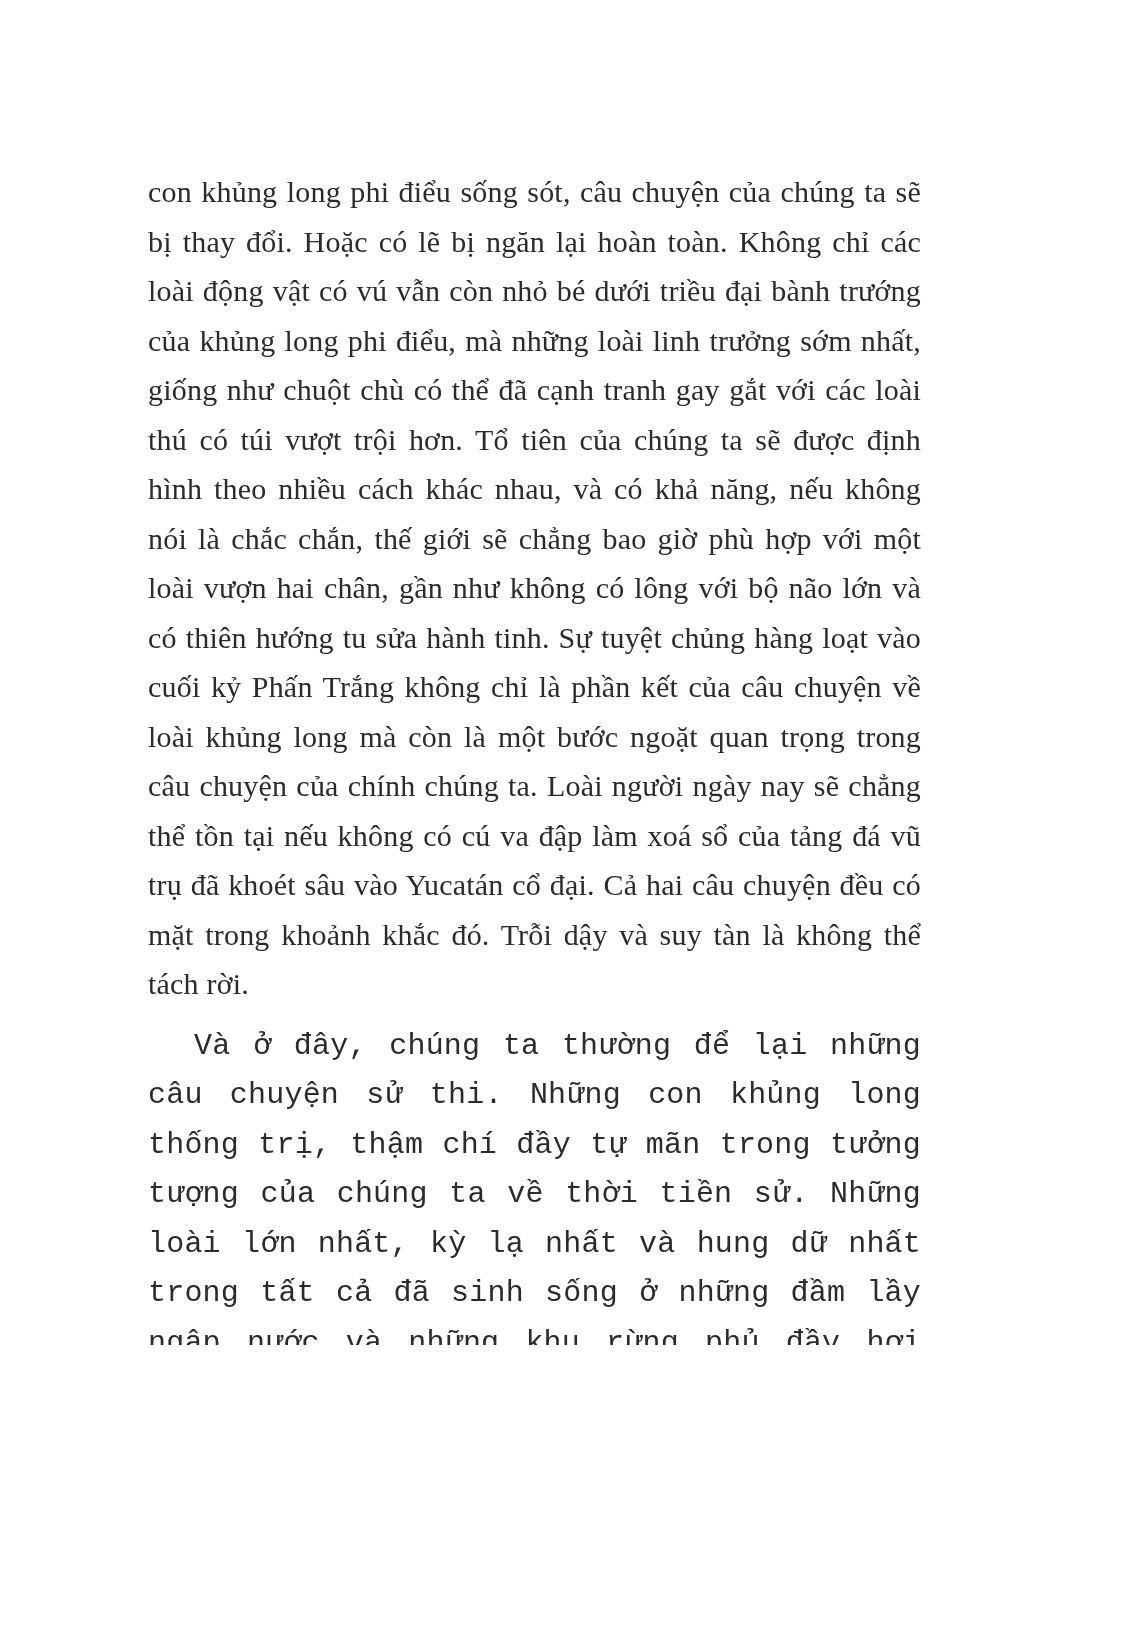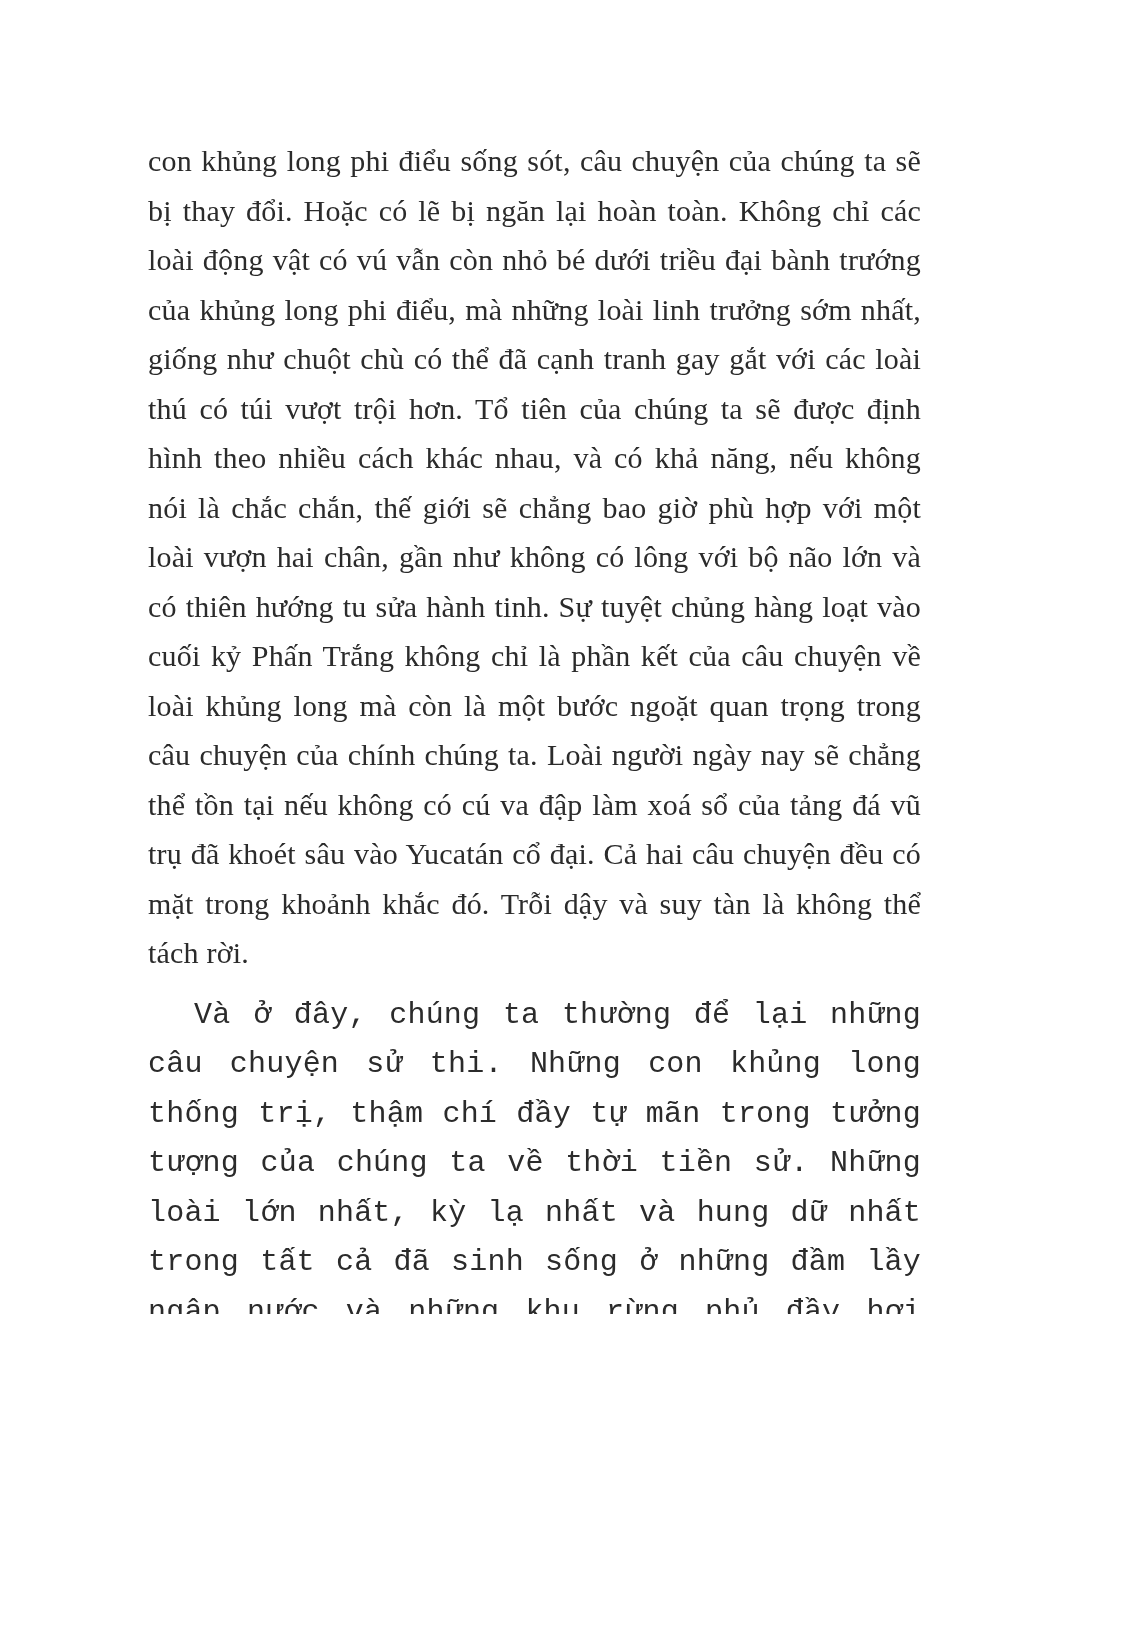--- a/index.html
+++ b/index.html
@@ -11,20 +11,21 @@
   }
 
   .book-page {
     position: relative;
     width: 1126px;
     height: 1314px;
     background: #ffffff;
     overflow: hidden;
     font-family: "Liberation Serif", "DejaVu Serif", serif;
     color: #2b2b2b;
+    margin-top: 31px;
   }
 
   .body-text {
     position: absolute;
     left: 148px;
     top: 136px;
     width: 773px;
     text-align: justify;
     font-size: 30px;
     line-height: 49.5px;

